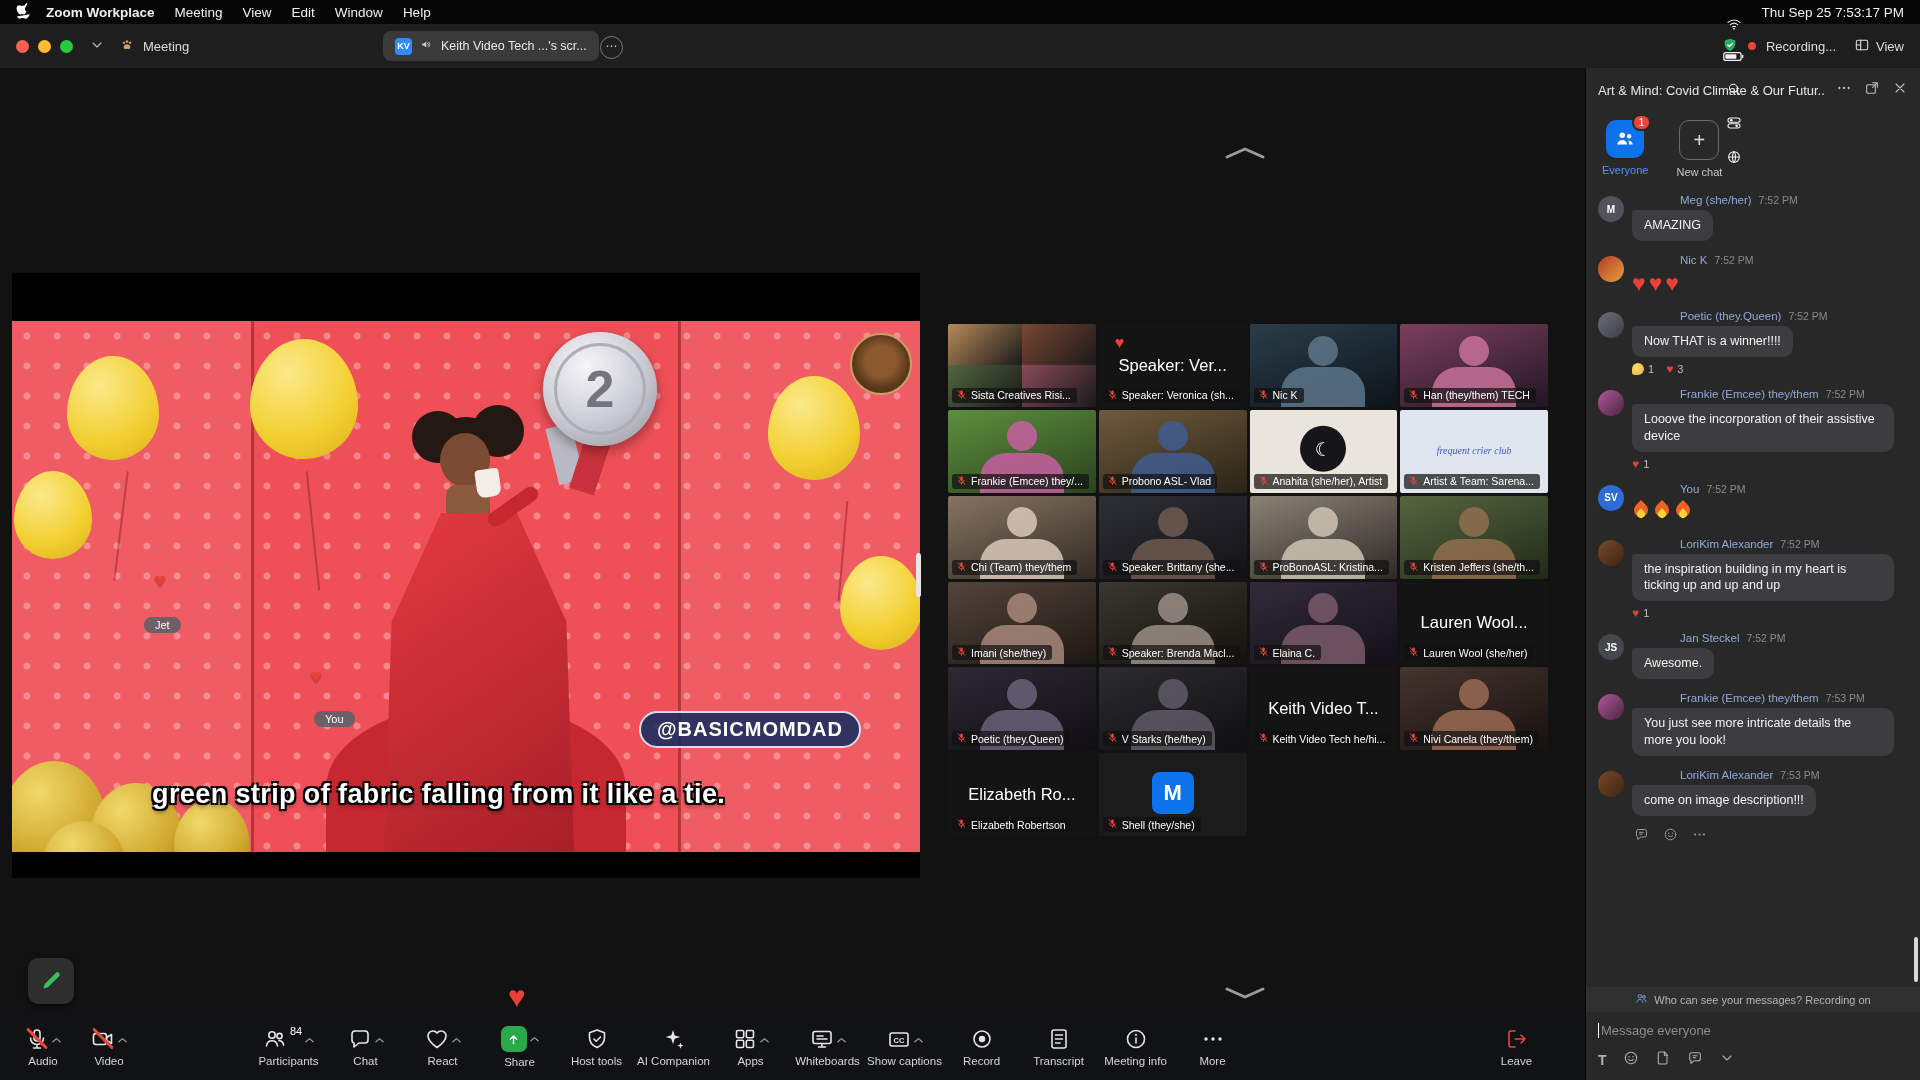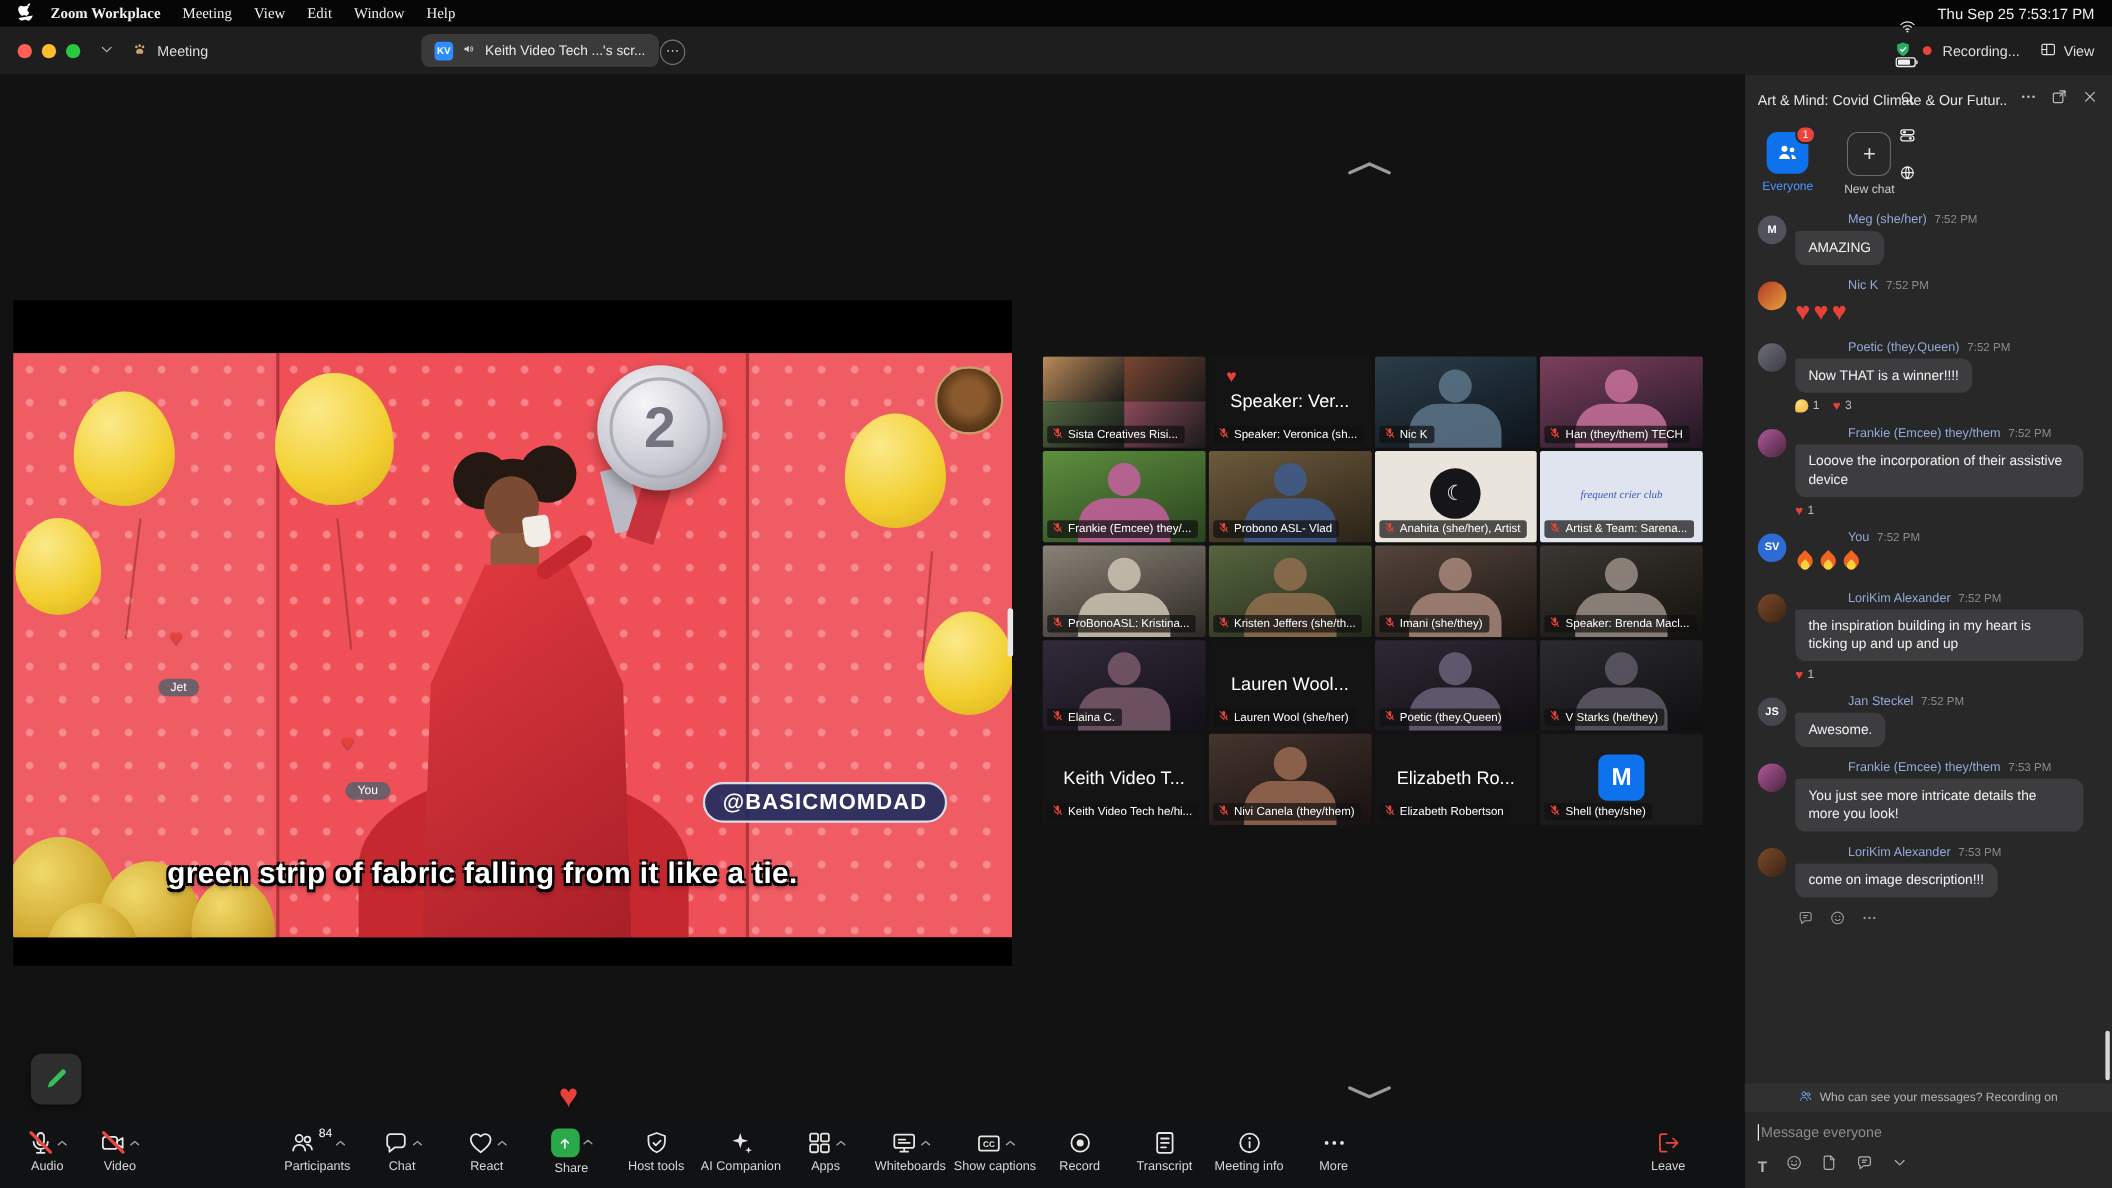--- a/index.html
+++ b/index.html
@@ -4,21 +4,21 @@
 <style>
   html,body{margin:0;padding:0;background:#000;}
   .screen{position:relative;width:1920px;height:1080px;overflow:hidden;background:#000;
     font-family:"Liberation Sans",sans-serif;color:#fff;}
   svg{fill:none;stroke:currentColor;stroke-width:1.6;stroke-linecap:round;stroke-linejoin:round;}
 
   
   .menubar{position:absolute;top:0;left:0;right:0;height:24px;background:#060606;
     display:flex;align-items:center;padding:0 16px;font-size:13.5px;color:#f0f0f0;z-index:50;}
   .apple svg{width:14px;height:16px;}
-  .menu-items{display:flex;align-items:flex-end;margin-left:6px;font-family:Liberation Serif, serif;}
+  .menu-items{display:flex;align-items:flex-end;margin-left:6px;}
   .menu-item{padding:0 10px;}
   .menu-item.bold{font-weight:bold;}
   .menubar-right{margin-left:auto;display:flex;align-items:center;gap:15px;}
   .status-icons{display:flex;align-items:center;gap:15px;flex-direction:column;}
   .st-ic svg{width:16px;height:16px;}
   .st-mic{color:#f5a623;}
   .st-zoom{width:16px;height:16px;border-radius:4px;background:#2d8cff;color:#fff;display:flex;align-items:center;justify-content:center;}
   .st-zoom svg{width:11px;height:11px;}
   .st-wd{font-size:9.5px;font-weight:bold;border:1.5px solid #fff;border-radius:4px;padding:0 3px;height:13px;line-height:13px;}
   .st-media{width:15px;height:15px;border-radius:50%;background:conic-gradient(#e84393,#f5a623,#3ac569,#4a90d9,#e84393);}
@@ -449,20 +449,44 @@
               <div class="logo-text" style="color:#3c5cc0">frequent crier club</div>
               <div class="name">
                 <span class="mic-off"><svg viewBox="0 0 24 24">
                     <rect x="9.2" y="3" width="5.6" height="10" rx="2.8" style="fill:currentColor;stroke:none"></rect>
                     <path d="M6 11.5a6 6 0 0 0 12 0M12 17v3.5"></path>
                     <path d="M4.5 3.5l15 17"></path>
                   </svg></span>
                 <span>Artist &amp; Team: Sarena...</span>
               </div>
             </div>
+            <div class="tile" style="background: linear-gradient(160deg, rgb(133, 116, 99), rgb(50, 42, 35));">
+              <div class="p-head" style="background:#d9c9b8"></div>
+              <div class="p-body" style="background:#d9c9b8"></div>
+              <div class="name">
+                <span class="mic-off"><svg viewBox="0 0 24 24">
+                    <rect x="9.2" y="3" width="5.6" height="10" rx="2.8" style="fill:currentColor;stroke:none"></rect>
+                    <path d="M6 11.5a6 6 0 0 0 12 0M12 17v3.5"></path>
+                    <path d="M4.5 3.5l15 17"></path>
+                  </svg></span>
+                <span>Chi (Team) they/them</span>
+              </div>
+            </div>
+            <div class="tile" style="background: linear-gradient(160deg, rgb(46, 46, 54), rgb(18, 18, 22));">
+              <div class="p-head" style="background:#6e5a50"></div>
+              <div class="p-body" style="background:#6e5a50"></div>
+              <div class="name">
+                <span class="mic-off"><svg viewBox="0 0 24 24">
+                    <rect x="9.2" y="3" width="5.6" height="10" rx="2.8" style="fill:currentColor;stroke:none"></rect>
+                    <path d="M6 11.5a6 6 0 0 0 12 0M12 17v3.5"></path>
+                    <path d="M4.5 3.5l15 17"></path>
+                  </svg></span>
+                <span>Speaker: Brittany (she...</span>
+              </div>
+            </div>
             <div class="tile" style="background: linear-gradient(160deg, rgb(138, 130, 118), rgb(45, 41, 37));">
               <div class="p-head" style="background:#cfc4b4"></div>
               <div class="p-body" style="background:#cfc4b4"></div>
               <div class="name">
                 <span class="mic-off"><svg viewBox="0 0 24 24">
                     <rect x="9.2" y="3" width="5.6" height="10" rx="2.8" style="fill:currentColor;stroke:none"></rect>
                     <path d="M6 11.5a6 6 0 0 0 12 0M12 17v3.5"></path>
                     <path d="M4.5 3.5l15 17"></path>
                   </svg></span>
                 <span>ProBonoASL: Kristina...</span>

